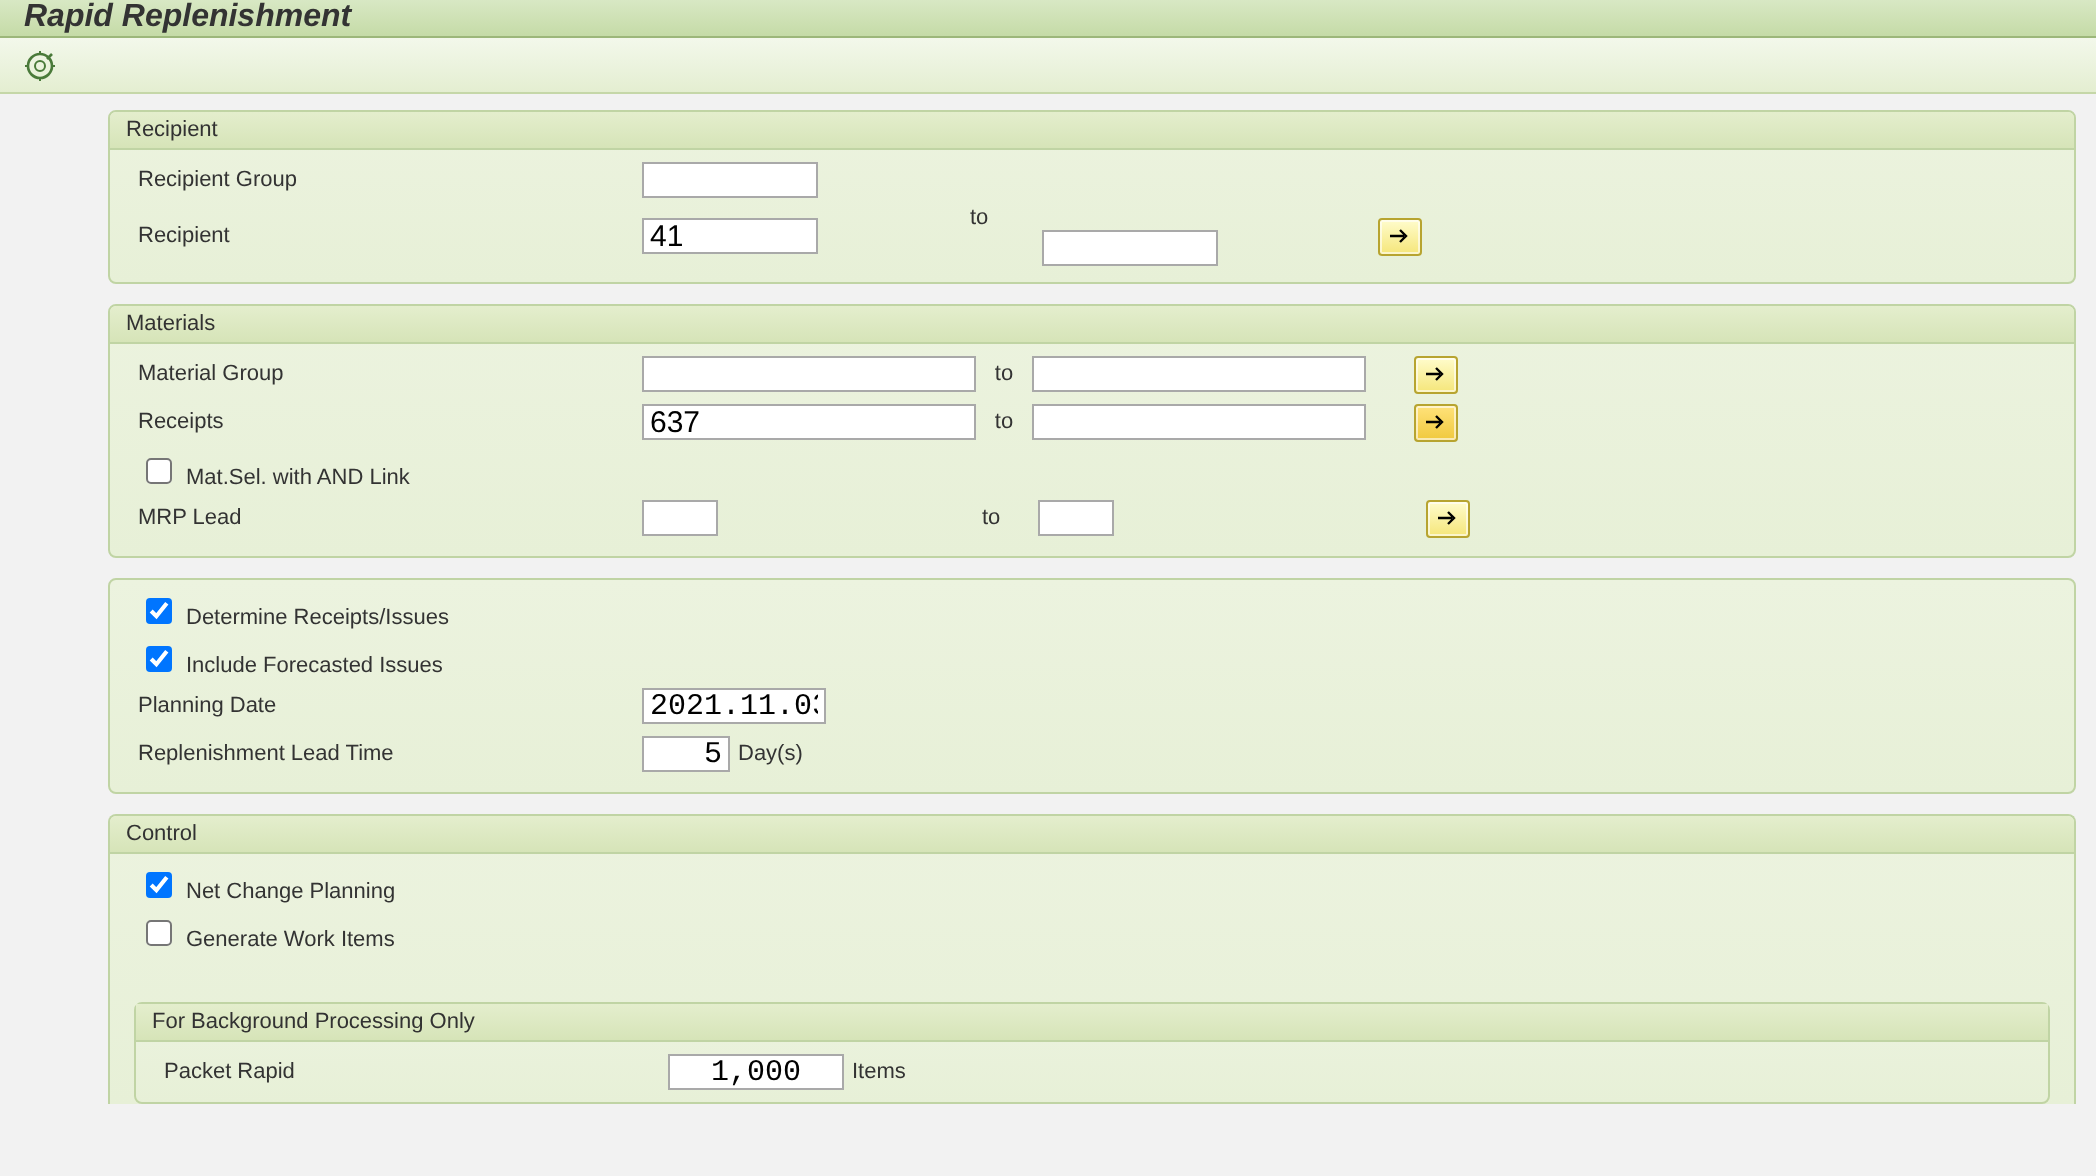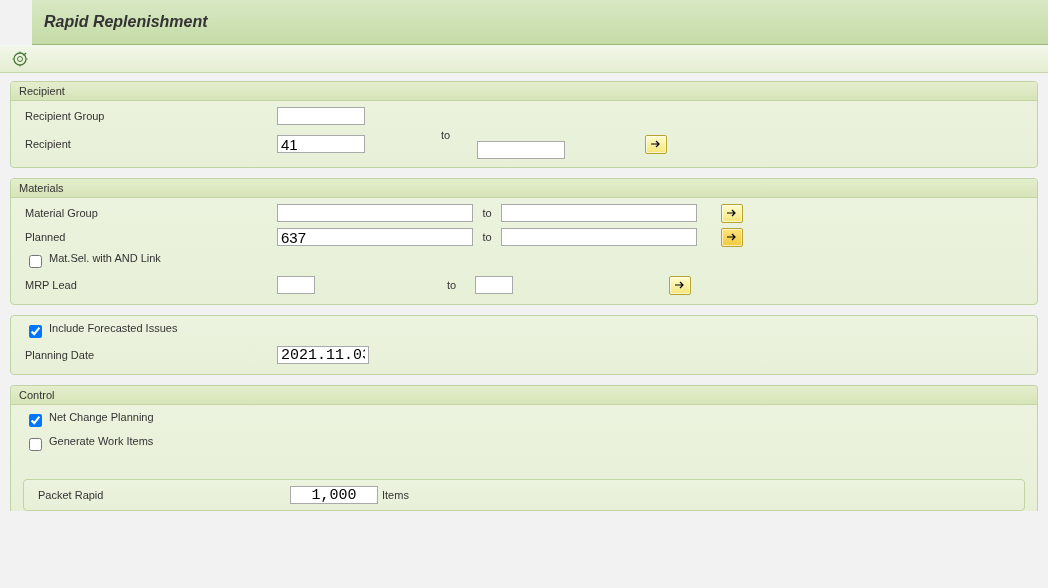--- a/index.html
+++ b/index.html
@@ -1,22 +1,21 @@
 <!DOCTYPE html>
 <html><head>
 <meta charset="utf-8">
 <style>
   * { box-sizing: border-box; }
   html, body { margin: 0; padding: 0; font-family: Arial, sans-serif; font-size: 11px; background: #f2f2f2; color: #333; }
   .app { width: 1048px; background: #f2f2f2; }
   .title-bar {
     background: linear-gradient(to bottom, #d8e8c4 0%, #c5dba7 100%);
     border-bottom: 1px solid #9cb77a;
-    padding: 13px 12px;
-    margin-left: 32px;
+    padding: 0 12px;
   }
   .title-bar h1 {
     margin: 0;
     font-size: 16px;
     font-style: italic;
     font-weight: bold;
     color: #333;
   }
   .toolbar {
     background: linear-gradient(to bottom, #f3f8eb 0%, #e4eed1 100%);
@@ -25,50 +24,50 @@
     height: 28px;
   }
   .tool-btn {
     width: 20px;
     height: 20px;
     display: inline-flex;
     align-items: center;
     justify-content: center;
     cursor: pointer;
   }
-  .content { padding: 8px 10px 16px 10px; }
+  .content { padding: 8px 10px 16px 10px; margin-left: 44px; }
   .groupbox {
     border: 1px solid #c0d4a4;
     border-radius: 4px;
     margin-bottom: 10px;
     background: linear-gradient(to bottom, #ecf3df 0%, #e7f0d7 100%);
     overflow: hidden;
   }
   .group-title {
     background: linear-gradient(to bottom, #e4eecd 0%, #d6e4b8 100%);
     border-bottom: 1px solid #c0d4a4;
     padding: 3px 8px;
     font-size: 11px;
     color: #323232;
   }
   .group-body { padding: 4px 8px 6px 8px; }
   .row { display: flex; align-items: center; min-height: 22px; margin-bottom: 2px; }
   .label { width: 258px; flex: none; }
   .label.indent { padding-left: 6px; }
-  .label.chk { display: flex; align-items: flex-start; gap: 4px; }
+  .label.chk { display: flex; align-items: flex-end; gap: 4px; }
   input[type="text"] {
     height: 18px;
     border: 1px solid #a9a9a9;
     background: #fff;
     font-family: Arial, sans-serif;
     font-size: 15px;
     padding: 0 3px;
   }
   input.fld-sm { width: 88px; }
-  input.fld-md { width: 196px; }
+  input.fld-md { width: 167px; }
   input.fld-date { width: 92px; font-family: 'Courier New', monospace; text-align: left; }
   input.fld-tiny { width: 44px; text-align: right; font-family: 'Courier New', monospace; }
   input.fld-num { width: 88px; text-align: center; font-family: 'Courier New', monospace; }
   input.fld-mrp { width: 38px; }
   .to-cell { width: 200px; flex: none; }
   .btn-cell { width: 60px; flex: none; margin-left: 80px; }
   .arrow-btn {
     width: 22px;
     height: 19px;
     border: 1px solid #b7a430;
@@ -152,21 +151,21 @@
           </div>
           <input type="text" class="fld-md" value="" style="">
           <div style="width:24px;"></div>
           <span class="arrow-btn">
             <svg width="12" height="10" viewBox="0 0 12 10">
               <path d="M1 5 L8 5 M6 2 L9 5 L6 8" fill="none" stroke="#000" stroke-width="1.2"></path>
             </svg>
           </span>
         </div>
         <div class="row">
-          <div class="label indent">Planned</div>
+          <div class="label indent">Receipts</div>
           <input type="text" class="fld-md" value="637" style="">
           <div style="width:28px; text-align:center;">
             <span>to</span>
           </div>
           <input type="text" class="fld-md" value="" style="">
           <div style="width:24px;"></div>
           <span class="arrow-btn" style="background:linear-gradient(to bottom,#ffe27a 0%, #f0c93e 100%);">
             <svg width="12" height="10" viewBox="0 0 12 10">
               <path d="M1 5 L8 5 M6 2 L9 5 L6 8" fill="none" stroke="#000" stroke-width="1.2"></path>
             </svg>
@@ -193,26 +192,37 @@
           </span>
         </div>
       </div>
     </div>
 
     <div class="groupbox">
       <div class="group-body">
         <div class="row">
           <div class="label indent chk">
             <input type="checkbox" class="chk-box" checked="" style="">
+            <span>Determine Receipts/Issues</span>
+          </div>
+        </div>
+        <div class="row">
+          <div class="label indent chk">
+            <input type="checkbox" class="chk-box" checked="" style="">
             <span>Include Forecasted Issues</span>
           </div>
         </div>
         <div class="row">
           <div class="label indent">Planning Date</div>
           <input type="text" class="fld-date" value="2021.11.03" style="">
+        </div>
+        <div class="row">
+          <div class="label indent">Replenishment Lead Time</div>
+          <input type="text" class="fld-tiny" value="5" style="">
+          <span class="unit">Day(s)</span>
         </div>
       </div>
     </div>
 
     <div class="groupbox" style="margin-bottom:0; border-bottom:none; border-bottom-left-radius:0; border-bottom-right-radius:0;">
       <div class="group-title">Control</div>
       <div class="group-body" style="padding-bottom:0;">
         <div class="row">
           <div class="label indent chk">
             <input type="checkbox" class="chk-box" checked="" style="">
@@ -221,20 +231,21 @@
         </div>
         <div class="row">
           <div class="label indent chk">
             <input type="checkbox" class="chk-box" style="">
             <span>Generate Work Items</span>
           </div>
         </div>
         <div class="spacer-big"></div>
 
         <div class="groupbox-inner">
+          <div class="group-title">For Background Processing Only</div>
           <div class="group-body" style="padding-bottom:2px;">
             <div class="row">
               <div class="label indent">Packet Rapid</div>
               <input type="text" class="fld-num" value="1,000" style="">
               <span class="unit">Items</span>
             </div>
           </div>
         </div>
 
       </div>

